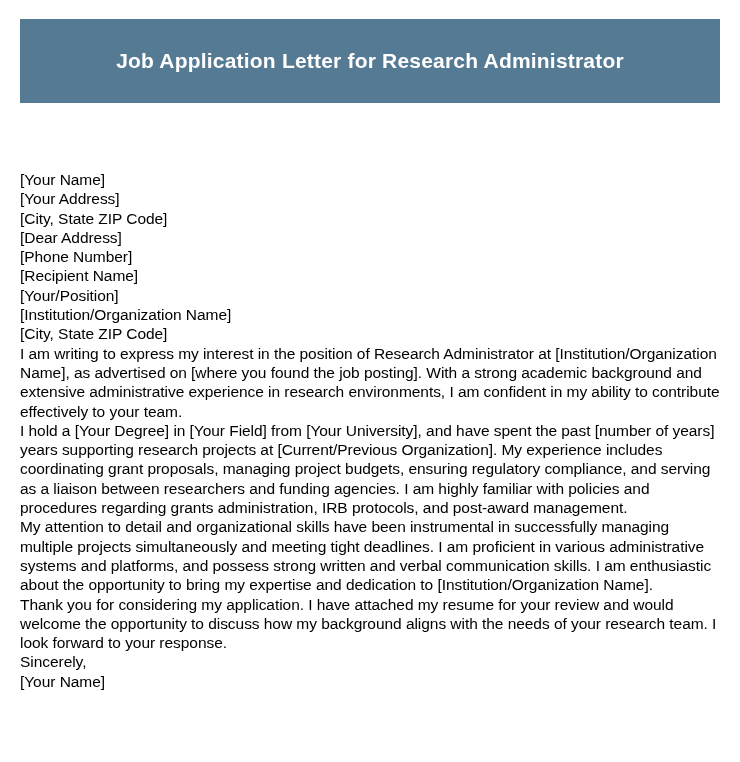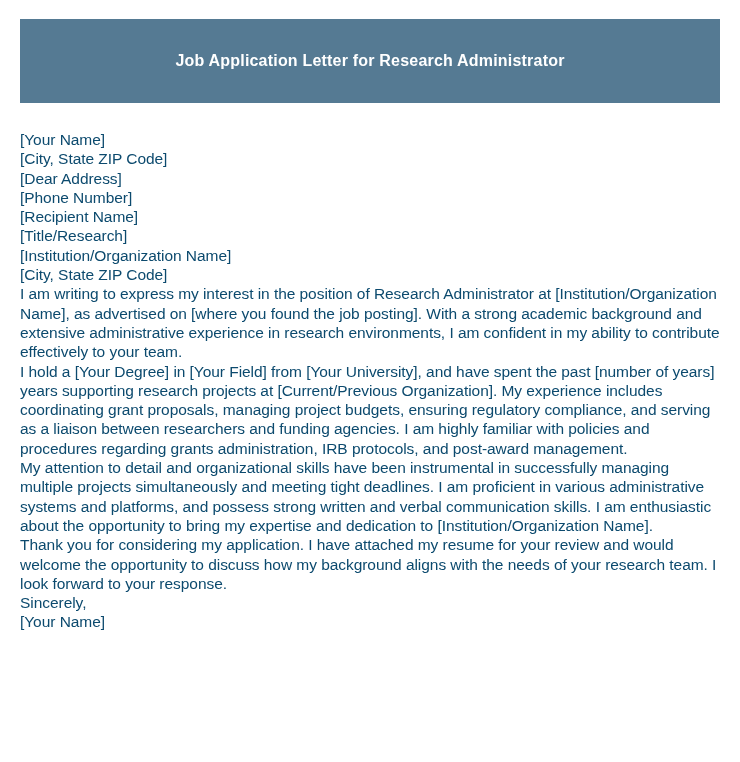--- a/index.html
+++ b/index.html
@@ -19,21 +19,21 @@
     left: 20px;
     top: 19px;
     width: 700px;
     height: 84px;
     display: flex;
     align-items: center;
     justify-content: center;
   }
   .page-title {
     margin: 8px;
-    font-size: 16px;
+    font-size: 21px;
     font-weight: bold;
     letter-spacing: 0.2px;
     white-space: nowrap;
   }
   .letter {
     position: absolute;
     left: 20px;
     top: 130px;
     width: 706px;
     font-size: 15.5px;
@@ -47,28 +47,29 @@
 </style>
 </head>
 <body>
 
 <div class="page">
 
   <div class="header-band" style="background: rgb(85, 122, 147);">
     <h1 class="page-title" style="color: rgb(255, 255, 255);">Job Application Letter for Research Administrator</h1>
   </div>
 
-  <div class="letter" style="color: #0c4a6e;">
+  <div class="letter" style="color: #000000; margin-top: 40px;">
     <div class="line">[Your Name]</div>
+    <div class="line">[Your Address]</div>
     <div class="line">[City, State ZIP Code]</div>
     <div class="line">[Dear Address]</div>
     <div class="line">[Phone Number]</div>
 
     <div class="line">[Recipient Name]</div>
-    <div class="line">[Title/Research]</div>
+    <div class="line">[Your/Position]</div>
     <div class="line">[Institution/Organization Name]</div>
     <div class="line">[City, State ZIP Code]</div>
 
 
     <p class="para">I am writing to express my interest in the position of Research Administrator at [Institution/Organization Name], as advertised on [where you found the job posting]. With a strong academic background and extensive administrative experience in research environments, I am confident in my ability to contribute effectively to your team.</p>
     <p class="para">I hold a [Your Degree] in [Your Field] from [Your University], and have spent the past [number of years] years supporting research projects at [Current/Previous Organization]. My experience includes coordinating grant proposals, managing project budgets, ensuring regulatory compliance, and serving as a liaison between researchers and funding agencies. I am highly familiar with policies and procedures regarding grants administration, IRB protocols, and post-award management.</p>
     <p class="para">My attention to detail and organizational skills have been instrumental in successfully managing multiple projects simultaneously and meeting tight deadlines. I am proficient in various administrative systems and platforms, and possess strong written and verbal communication skills. I am enthusiastic about the opportunity to bring my expertise and dedication to [Institution/Organization Name].</p>
     <p class="para">Thank you for considering my application. I have attached my resume for your review and would welcome the opportunity to discuss how my background aligns with the needs of your research team. I look forward to your response.</p>
 
     <div class="line">Sincerely,</div>

